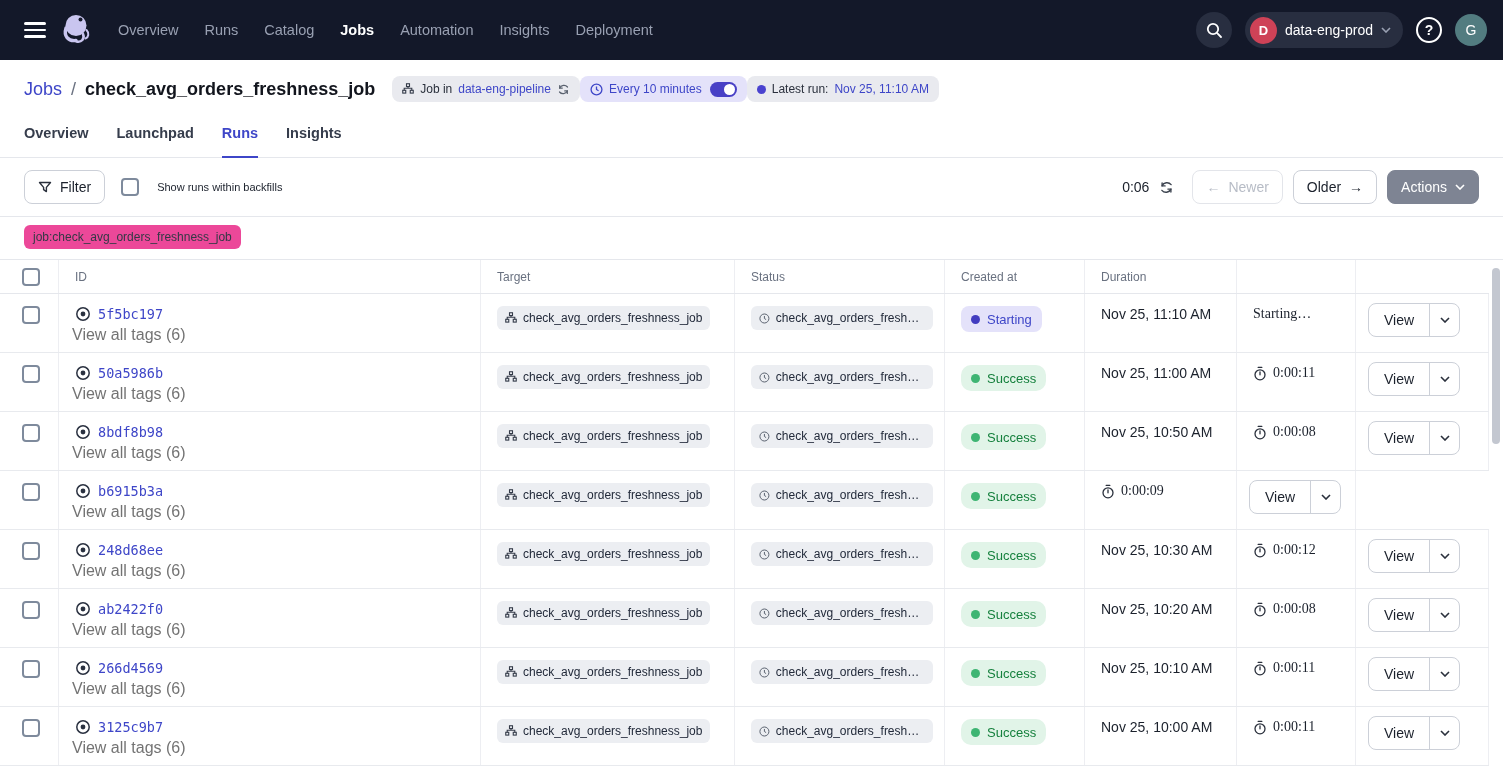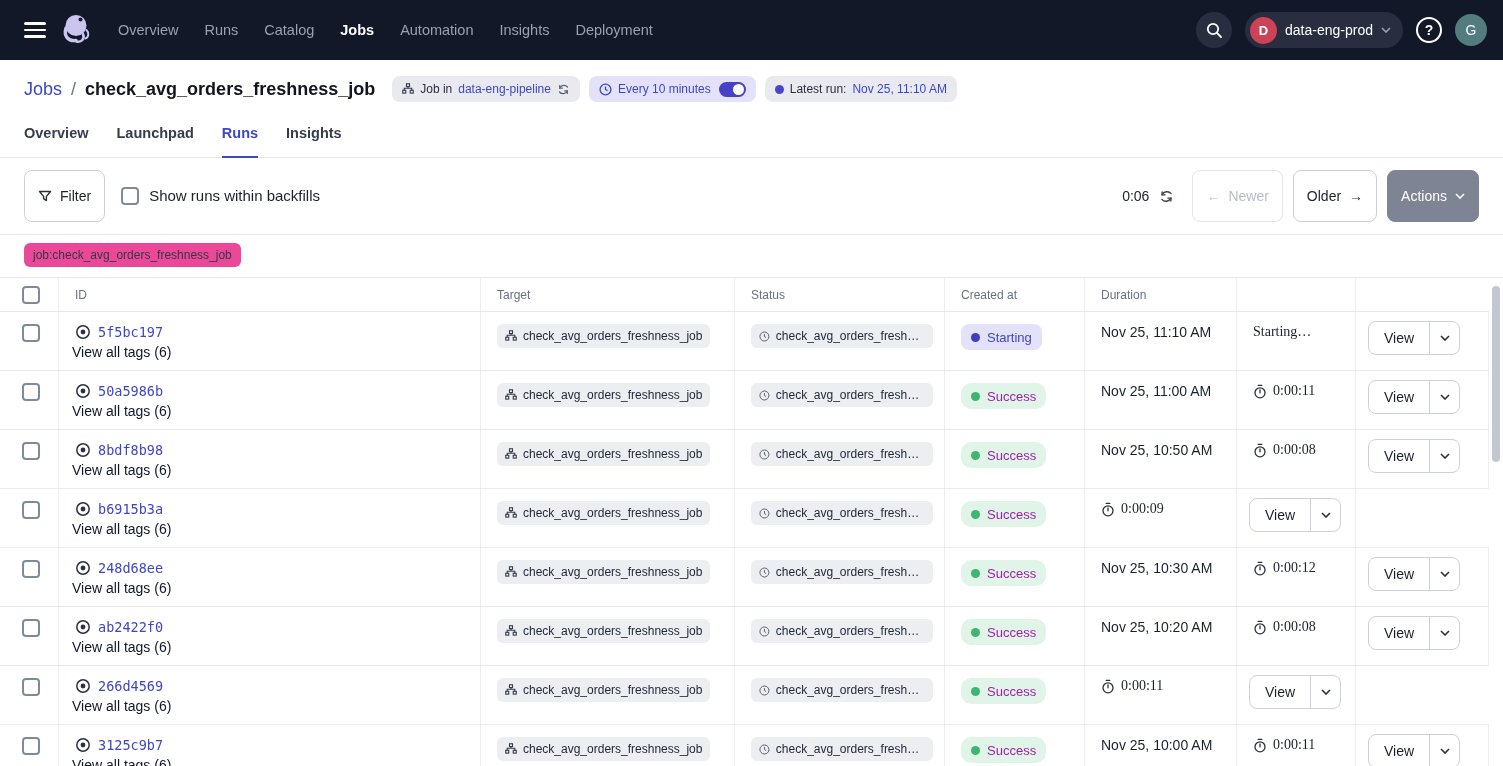--- a/index.html
+++ b/index.html
@@ -31,69 +31,69 @@
   .workspace-avatar{width:27px;height:27px;border-radius:50%;background:#ce4257;color:#fff;font-size:13px;font-weight:700;display:flex;align-items:center;justify-content:center;}
   .workspace-name{color:#fff;font-size:14px;}
   .help-circle{width:26px;height:26px;border:2px solid #fff;border-radius:50%;color:#fff;font-size:14px;font-weight:700;display:flex;align-items:center;justify-content:center;cursor:pointer;}
   .user-avatar{width:32px;height:32px;border-radius:50%;background:#527c80;color:#fff;font-size:14px;display:flex;align-items:center;justify-content:center;cursor:pointer;}
 
   
   .page-header{padding:16px 24px 0;display:flex;align-items:center;gap:9px;}
   .breadcrumb-root{color:var(--accent);font-size:18px;cursor:pointer;}
   .breadcrumb-sep{color:#6a7180;font-size:18px;}
   .page-title{color:#12151d;font-size:18px;font-weight:600;}
-  .badges{display:flex;gap:9px;margin-left:8px;}
+  .badges{display:flex;gap:0;margin-left:8px;}
   .badge{height:26px;border-radius:8px;display:flex;align-items:center;gap:6px;padding:0 10px;font-size:12px;background:#e9eaef;color:#2a303c;}
   .badge .blink{color:var(--accent);cursor:pointer;}
   .badge.purple{background:#e4e2fa;color:var(--accent);}
   .toggle{width:27px;height:15px;border-radius:8px;background:#4840c6;position:relative;cursor:pointer;margin-left:2px;}
   .toggle::after{content:"";position:absolute;right:2px;top:2px;width:11px;height:11px;border-radius:50%;background:#fff;}
   .dot{width:9px;height:9px;border-radius:50%;display:inline-block;flex:none;}
   .dot.purple{background:#4a43cf;}
 
   
   .tabs{display:flex;gap:28px;padding:0 24px;border-bottom:1px solid var(--border);margin-top:14px;}
   .tab{font-size:14.5px;font-weight:600;color:#363d4c;padding:9px 0 16px;cursor:pointer;position:relative;}
   .tab.active{color:var(--accent);}
   .tab.active::after{content:"";position:absolute;left:0;right:0;bottom:-1px;height:2px;background:var(--accent);}
 
   
   .toolbar{display:flex;align-items:center;padding:12px 24px;border-bottom:1px solid var(--border);}
-  .btn{height:52px;border:1px solid #ccd0d8;border-radius:8px;background:#fff;display:inline-flex;align-items:center;gap:8px;padding:0 13px;font-size:14px;color:var(--text-dark);cursor:pointer;white-space:nowrap;}
+  .btn{height:34px;border:1px solid #ccd0d8;border-radius:8px;background:#fff;display:inline-flex;align-items:center;gap:8px;padding:0 13px;font-size:14px;color:var(--text-dark);cursor:pointer;white-space:nowrap;}
   .btn.disabled{border-color:#e3e5ea;color:#b7bcc6;cursor:default;}
   .btn.dark{background:#7e8493;border-color:#7e8493;color:#fff;}
   .checkbox{width:18px;height:18px;border:2px solid #7e8a9c;border-radius:4px;background:#fff;cursor:pointer;flex:none;display:inline-block;}
-  .backfills{display:flex;align-items:flex-start;gap:10px;margin-left:16px;font-size:15px;color:var(--text-dark);}
+  .backfills{display:flex;align-items:center;gap:18px;margin-left:16px;font-size:11px;color:var(--text-dark);}
   .toolbar-right{margin-left:auto;display:flex;align-items:center;gap:10px;}
   .timer{font-size:14px;color:var(--text-dark);margin-left:20px;}
   .sync{display:flex;align-items:center;cursor:pointer;margin-right:8px;}
 
   
   .tag-row{padding:8px 24px 10px;}
   .tag-pill{display:inline-flex;align-items:center;height:24px;border-radius:6px;background:#ec4899;padding:0 9px;font-size:12px;color:#323945;cursor:pointer;}
 
   
   .runs-table{position:relative;border-top:1px solid var(--border);}
   .tr{display:grid;grid-template-columns:59px 422px 254px 210px 140px 152px 119px 133px;width:1489px;}
   .tr.head{height:34px;border-bottom:1px solid var(--border);}
   .th{font-size:12px;color:var(--text-gray);padding-left:16px;border-right:1px solid var(--cell-border);display:flex;align-items:center;}
   .th.check{padding-left:22px;}
   .body-row{height:59px;border-bottom:1px solid var(--row-border);}
   .td{padding:12px 8px 0 16px;border-right:1px solid var(--cell-border);font-size:14px;color:var(--text-dark);overflow:hidden;}
   .td.check{padding-left:22px;}
   .id-line{display:flex;align-items:center;gap:7px;}
   .run-id{font-family:"DejaVu Sans Mono",monospace;font-size:13.5px;color:var(--accent);cursor:pointer;}
-  .tags-link{margin-top:4px;font-size:14px;color:#0f172a;cursor:pointer;margin-left:-3px;}
+  .tags-link{margin-top:4px;font-size:16px;color:#737373;cursor:pointer;margin-left:-3px;}
   .pill{display:inline-flex;align-items:center;gap:6px;height:24px;border-radius:6px;background:var(--pill-bg);padding:0 8px;font-size:12px;color:#222a3a;max-width:100%;cursor:pointer;}
   .pill .txt{white-space:nowrap;overflow:hidden;text-overflow:ellipsis;}
   .td.launched .pill{max-width:182px;}
   .status-pill{display:inline-flex;align-items:center;gap:7px;height:26px;border-radius:8px;padding:0 10px;font-size:13px;cursor:pointer;}
   .status-pill.starting{background:#e4e2fa;color:var(--accent);}
   .status-pill.starting .dot{background:#423cc0;}
-  .status-pill.success{background:#e1f4e8;color:#a21caf;border-radius:10px;}
+  .status-pill.success{background:#e1f4e8;color:#15803d;border-radius:10px;}
   .status-pill.success .dot{background:#3eb573;}
   .duration-wrap{display:flex;align-items:center;gap:6px;font-family:Liberation Serif, serif;}
   .td.actions-cell{padding-top:9px;padding-left:12px;}
   .view-btn{display:inline-flex;height:34px;border:1px solid #ccd0d8;border-radius:8px;overflow:hidden;background:#fff;}
   .view-label{padding:0 15px;display:flex;align-items:center;font-size:14px;color:var(--text-dark);cursor:pointer;}
   .view-caret{width:30px;border-left:1px solid #ccd0d8;display:flex;align-items:center;justify-content:center;cursor:pointer;}
   .scrollbar{position:absolute;top:0;right:0;width:14px;height:504px;background:#fff;}
   .scroll-thumb{position:absolute;top:8px;left:3px;width:8px;height:176px;border-radius:4px;background:#c3c7d0;cursor:grab;}
 </style>
 </head>
@@ -633,20 +633,21 @@
             </svg>
         <span class="txt">check_avg_orders_freshness_job</span>
       </span>
     </div>
     <div class="td">
       <span class="status-pill success">
         <span class="dot"></span>
         <span>Success</span>
       </span>
     </div>
+    <div class="td">Nov 25, 10:10 AM</div>
     <div class="td">
       <div class="duration-wrap">
         <svg width="14" height="15" viewBox="0 0 14 15" fill="none" stroke="#2a303c" stroke-width="1.3" stroke-linecap="round">
               <path d="M5.2 1.4h3.6"></path>
               <circle cx="7" cy="8.8" r="5"></circle>
               <path d="M7 8.8V5.9"></path>
             </svg>
         <span>0:00:11</span>
       </div>
     </div>

